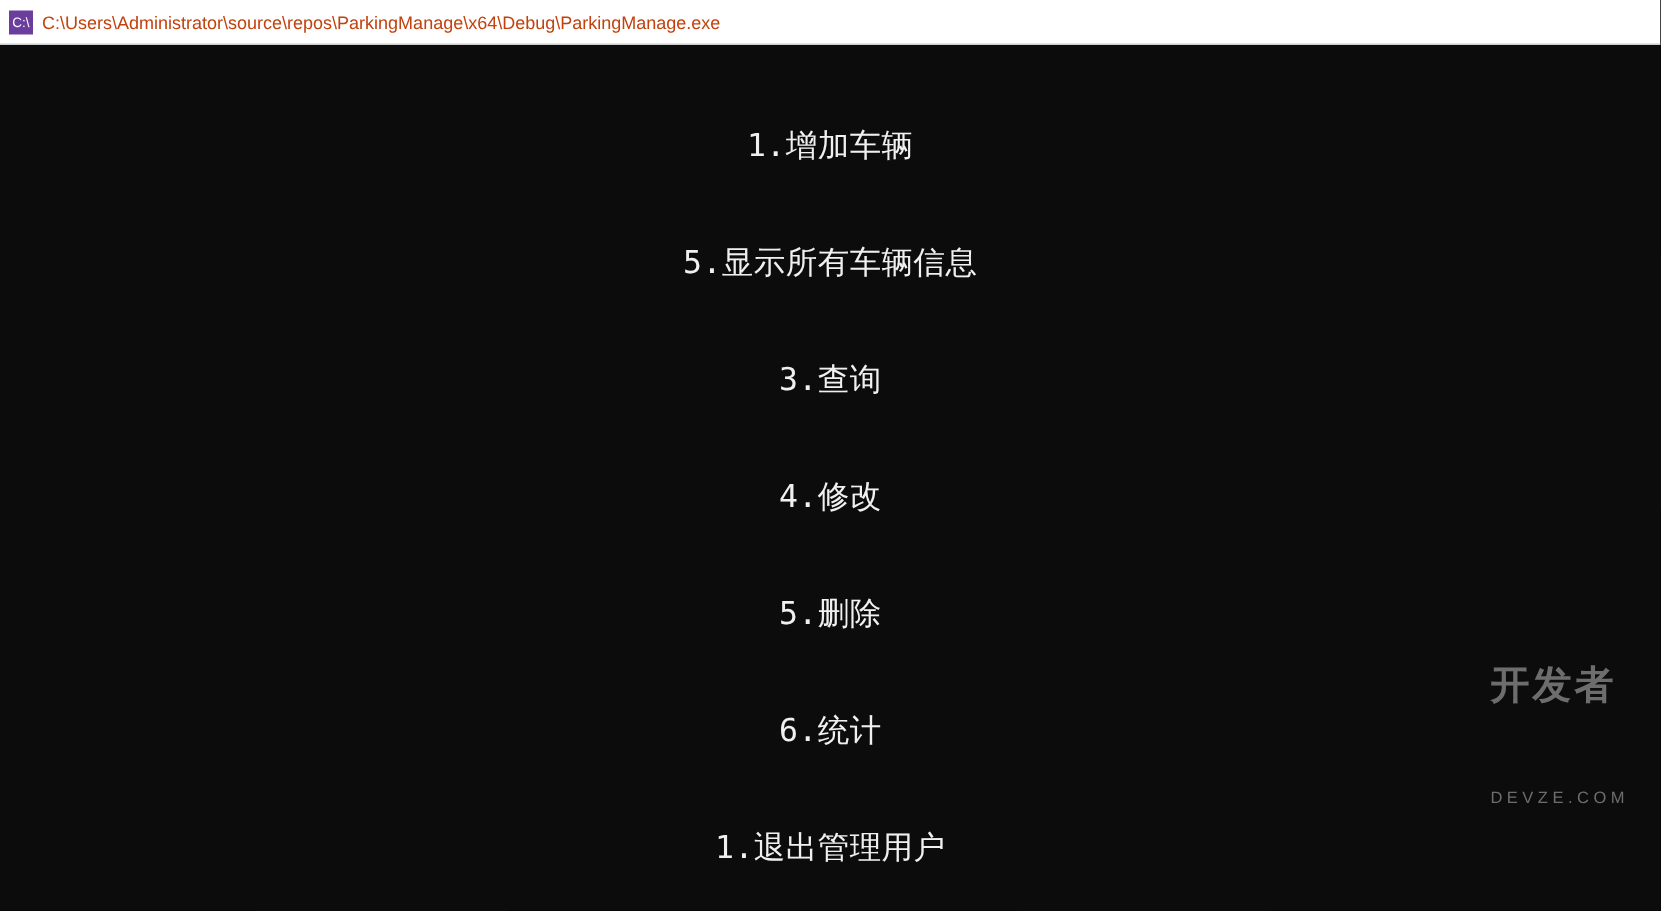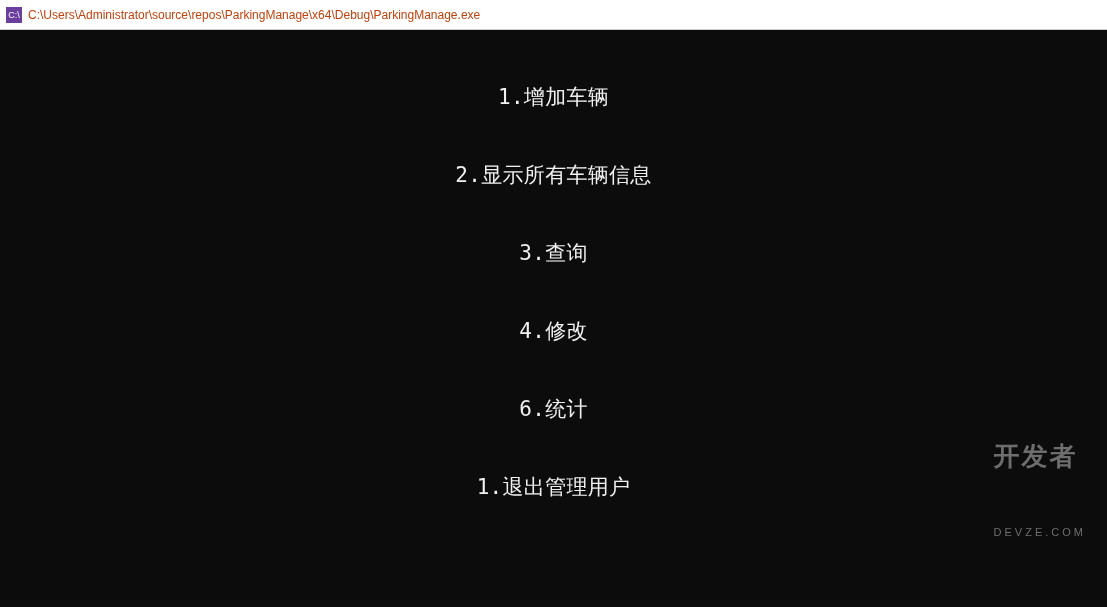--- a/index.html
+++ b/index.html
@@ -78,23 +78,24 @@
 </head>
 <body>
 
 <div class="title-bar">
   <div class="app-icon">C:\</div>
   <div class="title-text">C:\Users\Administrator\source\repos\ParkingManage\x64\Debug\ParkingManage.exe</div>
 </div>
 
 <div class="console">
   <div class="line">1.增加车辆</div>
-  <div class="line">2.显示所有车辆信息</div>
+  <div class="line">5.显示所有车辆信息</div>
   <div class="line">3.查询</div>
   <div class="line">4.修改</div>
+  <div class="line">5.删除</div>
   <div class="line">6.统计</div>
   <div class="line">1.退出管理用户</div>
   
   
   
   
   
 
   <div class="watermark">
     <div class="wm-main">开发者</div>

